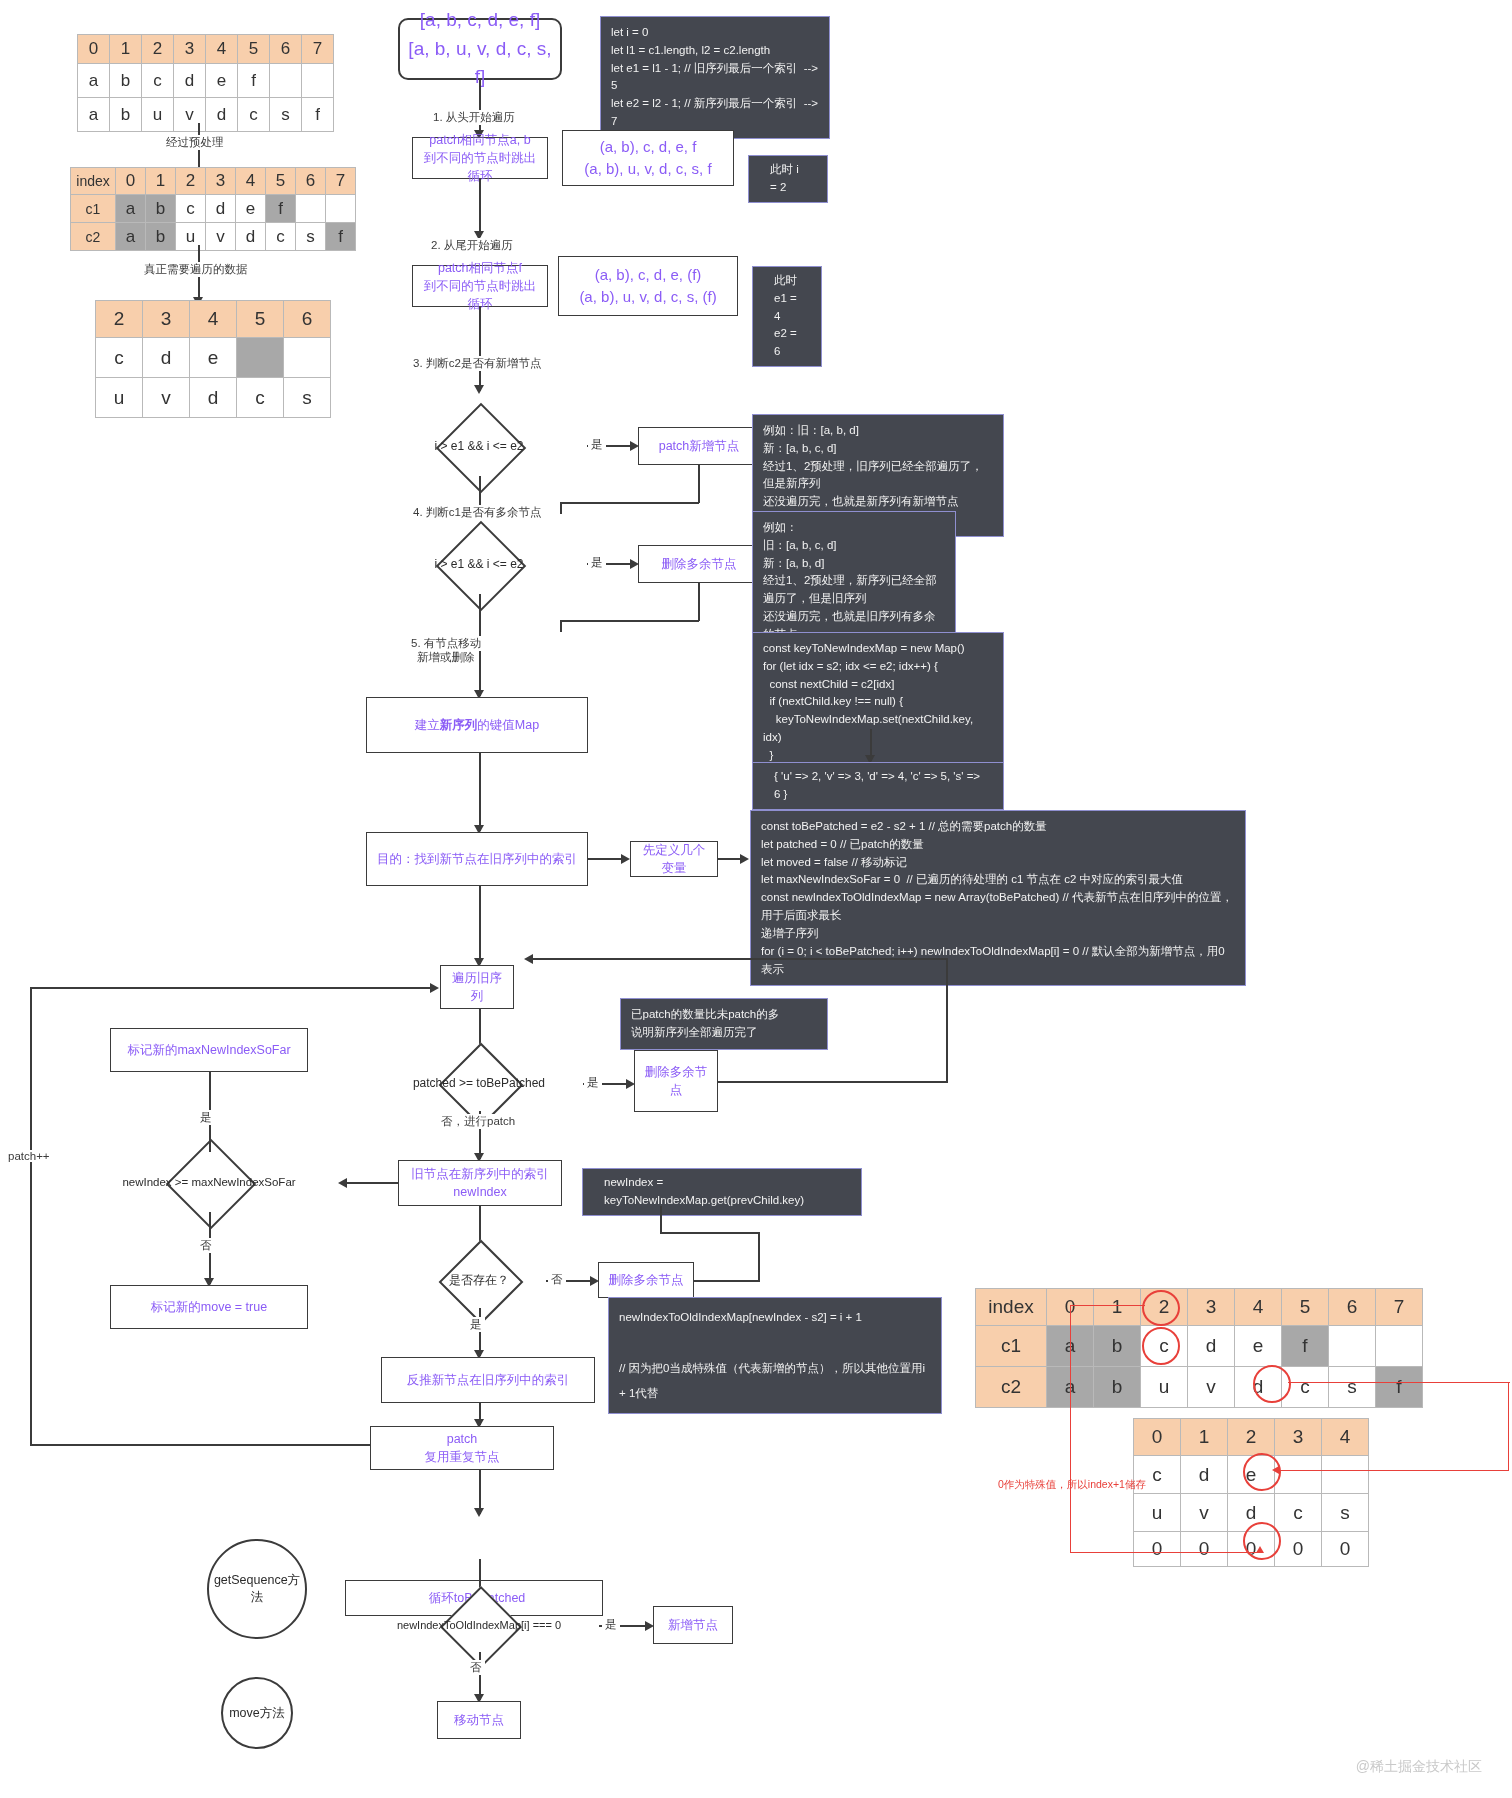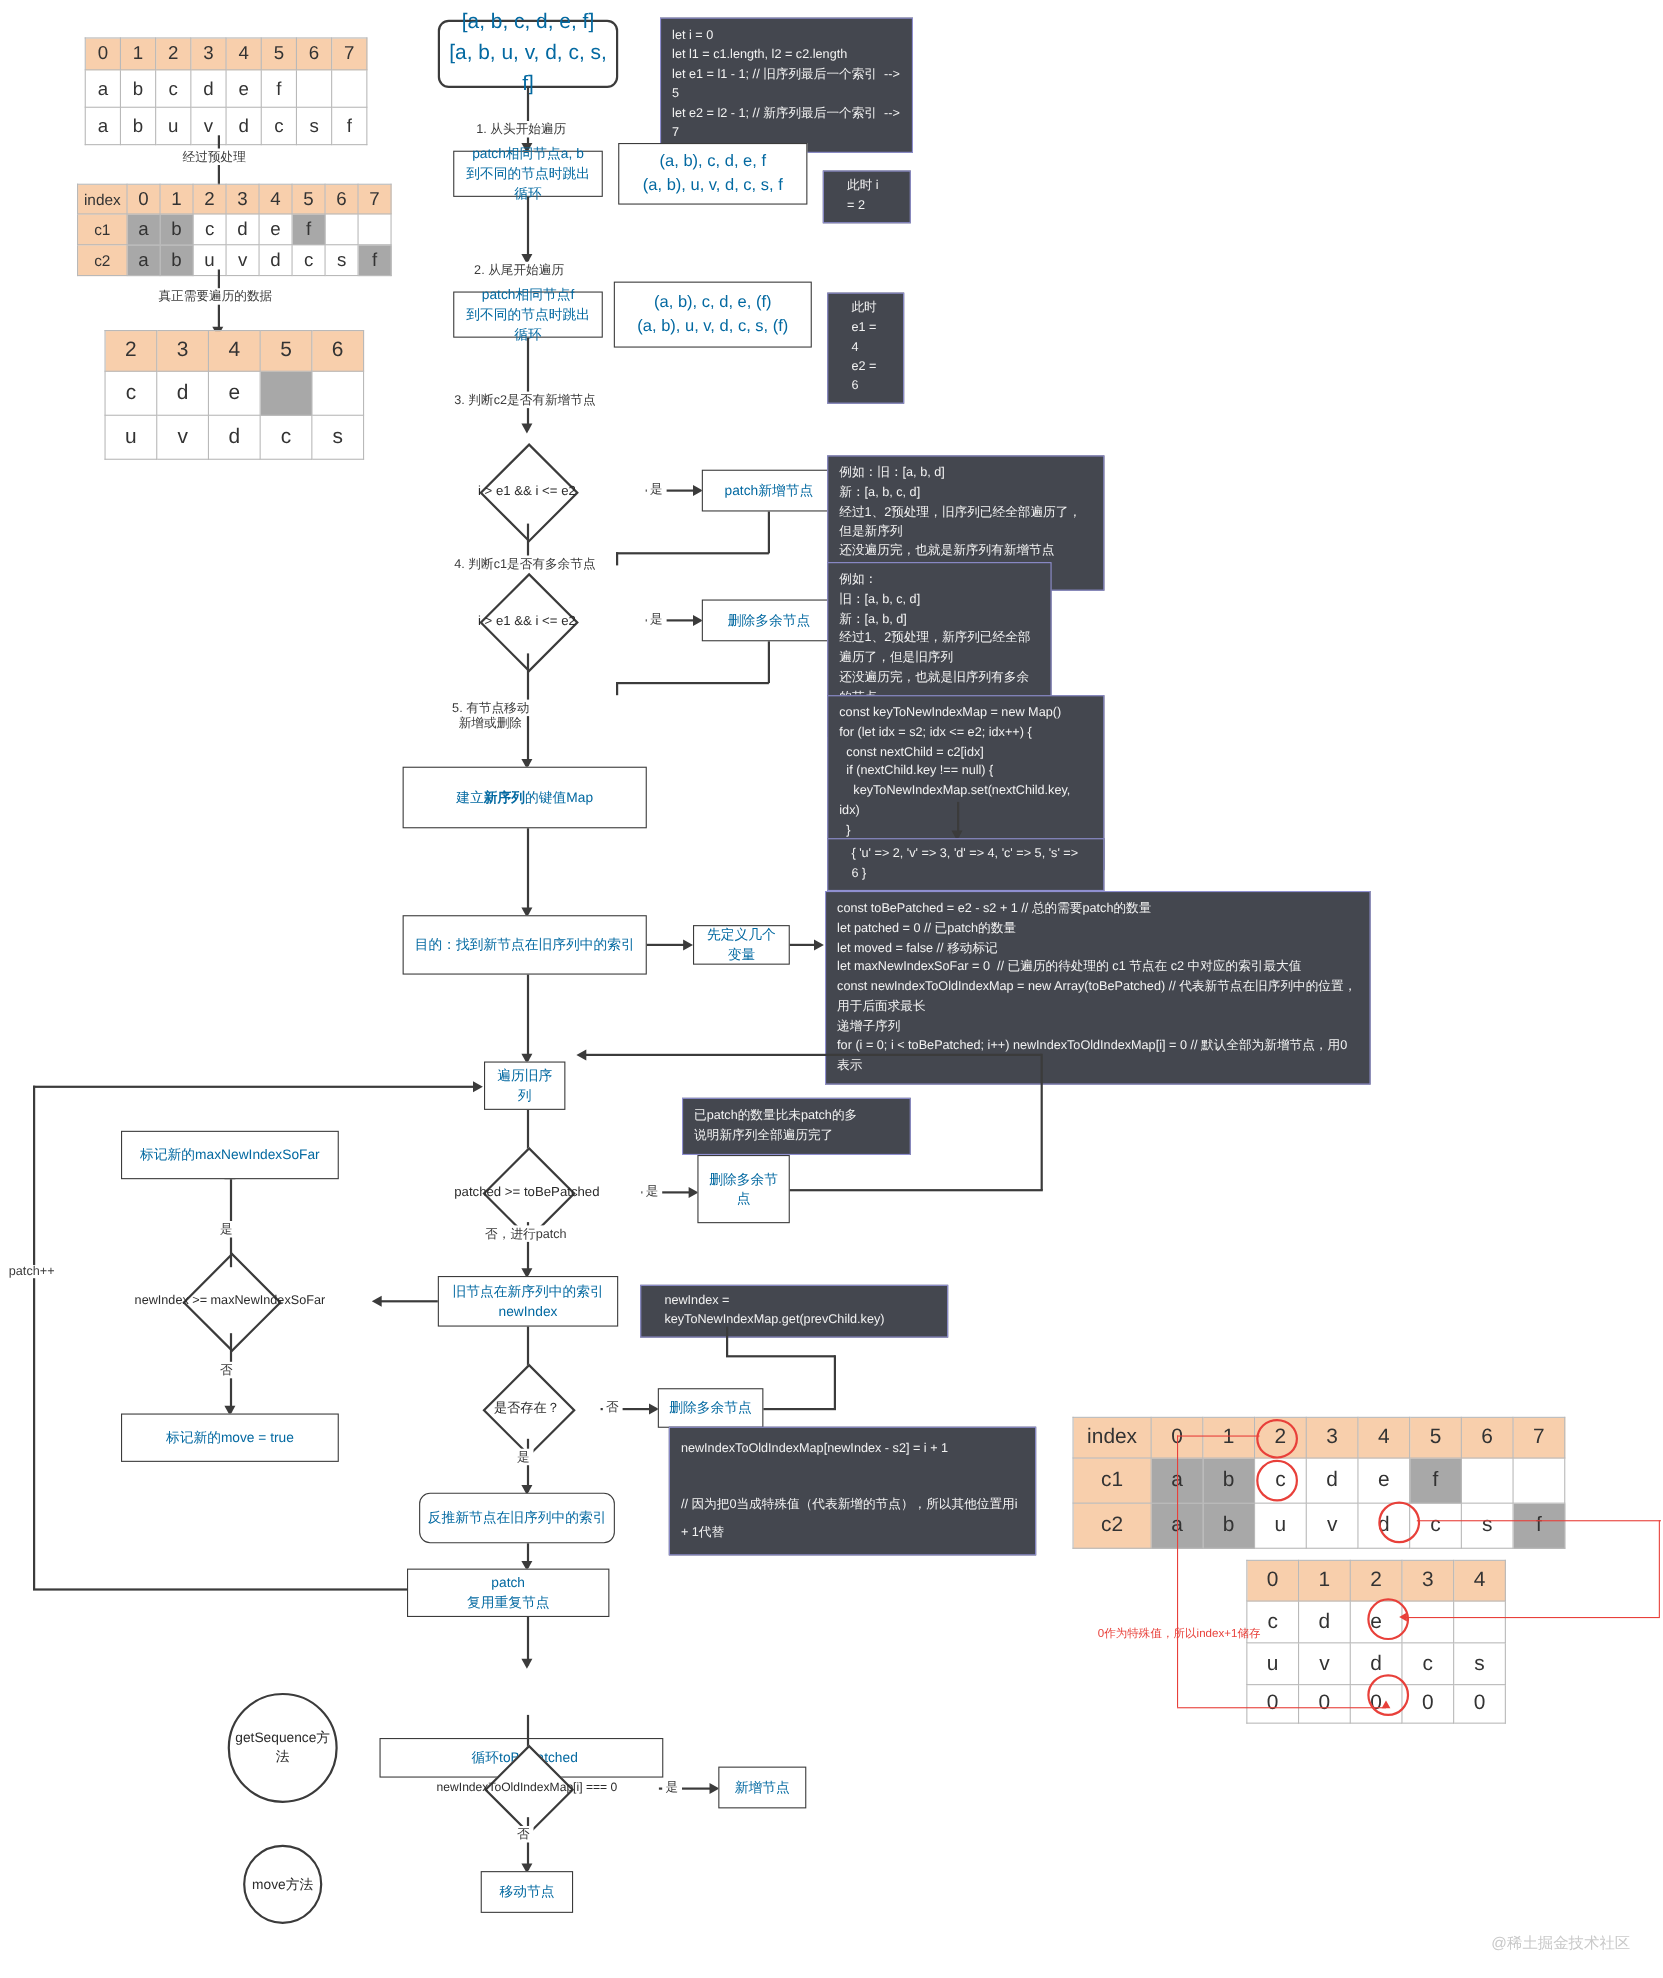--- a/index.html
+++ b/index.html
@@ -17,21 +17,21 @@
     font-size:17px;background:#fff;color:#333;font-weight:400;
   }
   .tbl td.hd{background:#f8cfac;font-weight:400;}
   .tbl td.gray{background:#a8a8a8;}
   .tbl td.lbl{background:#f8cfac;}
 
   
   .node{
     border:2px solid #3b3b3b;background:#fff;display:flex;
     align-items:center;justify-content:center;text-align:center;
-    font-size:12.5px;line-height:1.45;color:#0369a1;padding:4px 6px;
+    font-size:12.5px;line-height:1.45;color:#8b5cf6;padding:4px 6px;
   }
   .node.round{border-radius:10px;}
   .node.big{font-size:19px;line-height:1.5;}
   .node.thin{border-width:1.5px;}
 
   
   .dark{
     background:#44474f;color:#f2f2f2;border:1px solid #8f8fd0;
     font-size:11.5px;line-height:1.55;padding:7px 10px;
     white-space:pre-wrap;
@@ -399,21 +399,21 @@
 
 <div class="ln lnh abs" style="left:694px;top:1280px;width:66px;"></div>
 <div class="ln lnv abs" style="left:758px;top:1232px;height:48px;"></div>
 <div class="ln lnh abs" style="left:660px;top:1232px;width:99px;"></div>
 <div class="ln lnv abs" style="left:660px;top:1206px;height:27px;"></div>
 
 <div class="ln lnv abs" style="left:479px;top:1308px;height:48px;"></div>
 <div class="arw down abs" style="left:474px;top:1350px;"></div>
 <div class="elbl" style="left:467px;top:1317px;">是</div>
 
-<div class="node abs thin" style="left:381px;top:1357px;width:178px;height:46px;border-radius:10px;">反推新节点在旧序列中的索引</div>
+<div class="node abs thin" style="left:381px;top:1357px;width:214px;height:46px;">反推新节点在旧序列中的索引</div>
 
 <div class="dark abs" style="left:608px;top:1297px;width:334px;line-height:2.2;">newIndexToOldIndexMap[newIndex - s2] = i + 1
 
 // 因为把0当成特殊值（代表新增的节点），所以其他位置用i + 1代替</div>
 
 <div class="ln lnv abs" style="left:479px;top:1403px;height:22px;"></div>
 <div class="arw down abs" style="left:474px;top:1419px;"></div>
 
 <div class="node abs thin" style="left:370px;top:1426px;width:184px;height:44px;white-space:pre-line;">patch
 复用重复节点</div>

